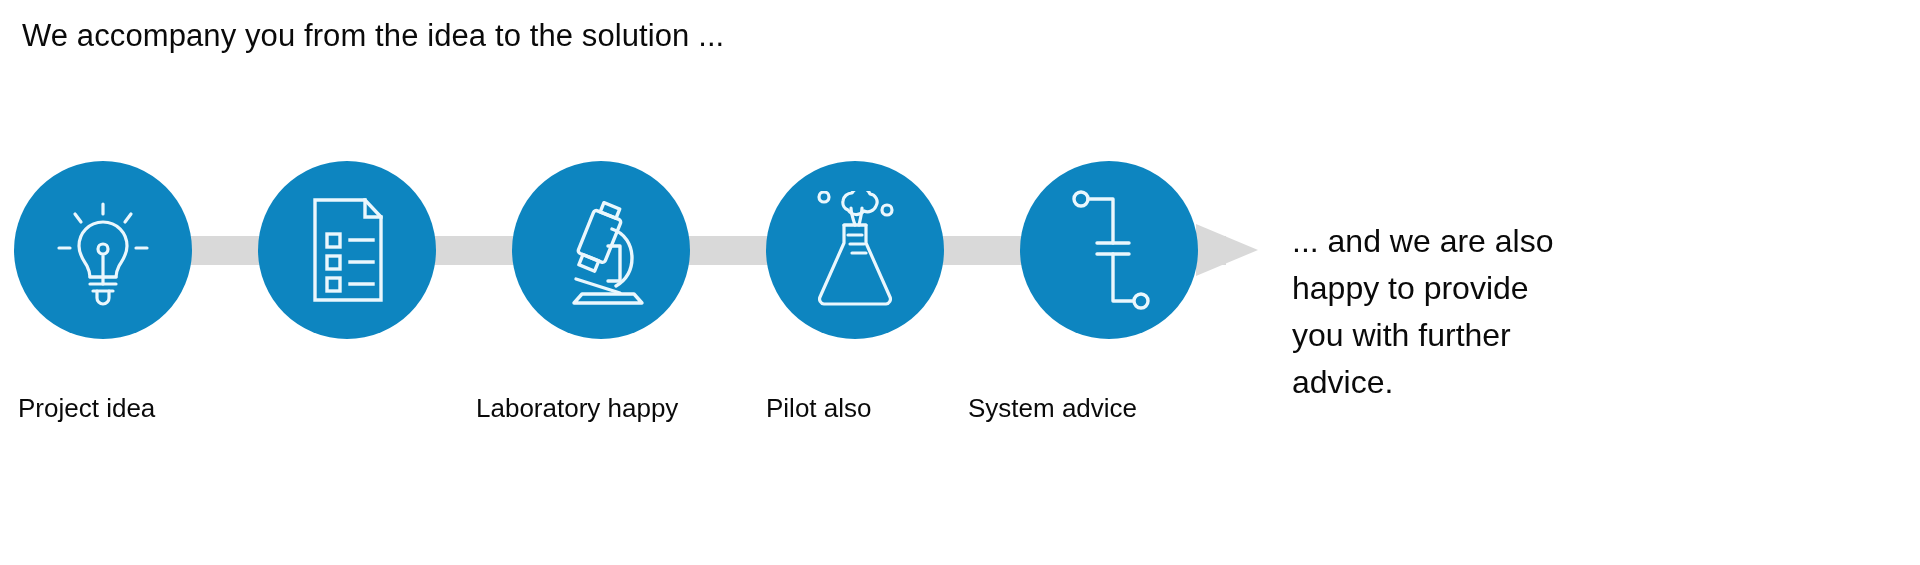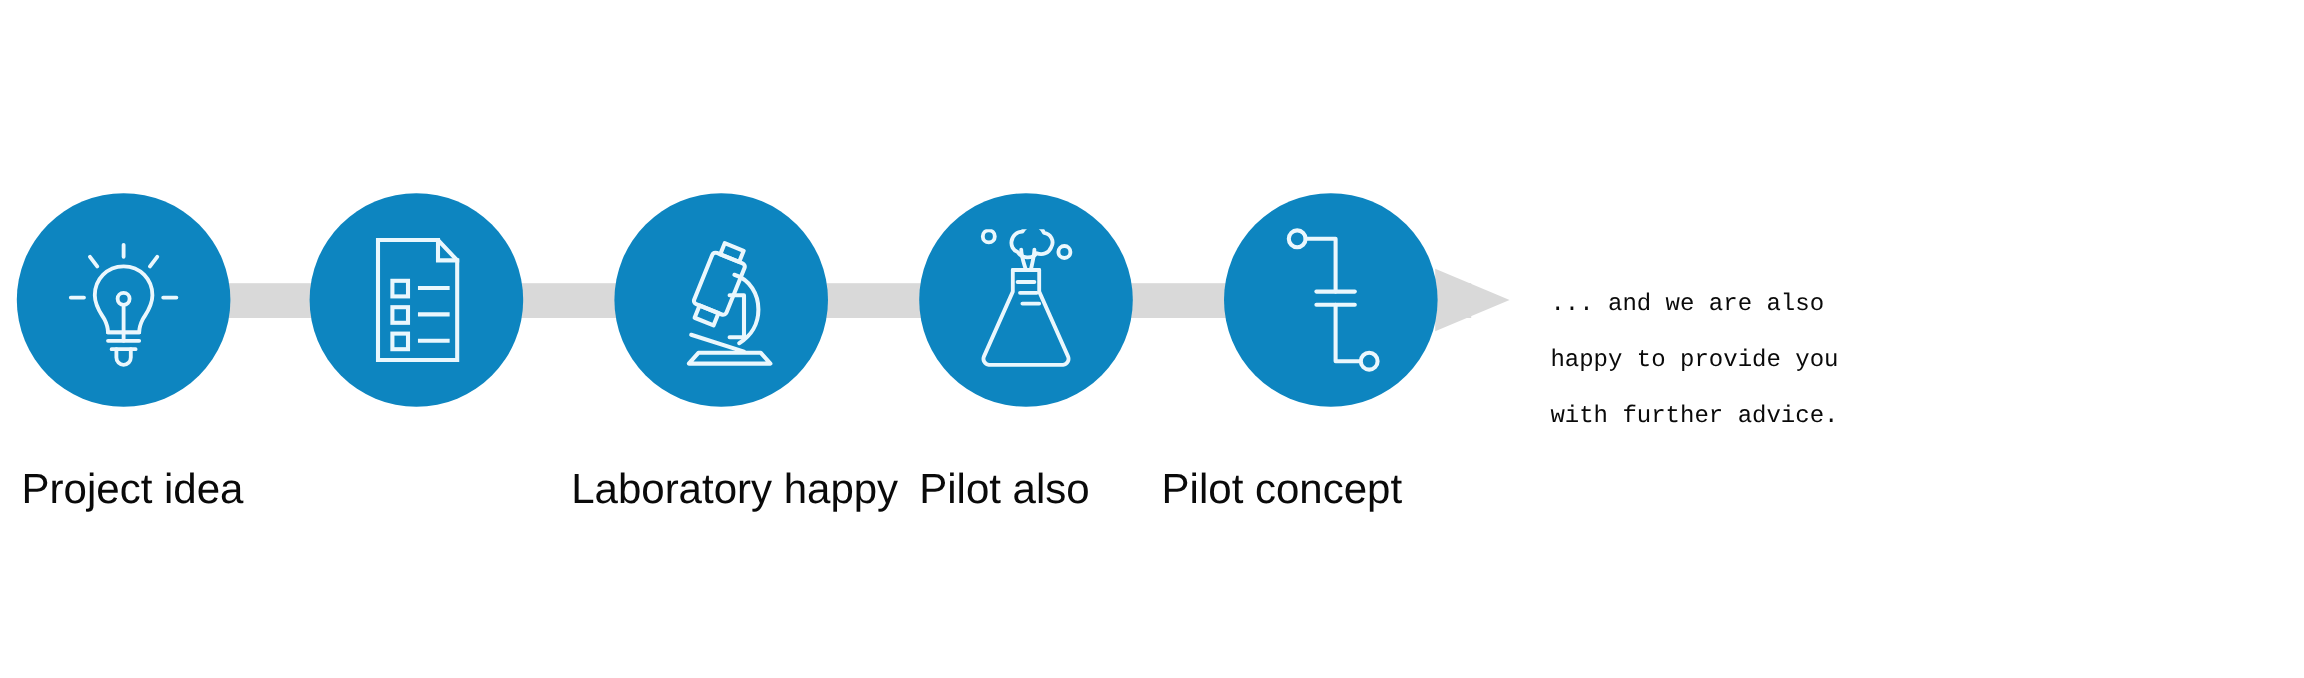--- a/index.html
+++ b/index.html
@@ -81,46 +81,46 @@
     align-items: center;
     justify-content: center;
   }
   .circle svg {
     display: block;
   }
 
   .step-label {
     position: absolute;
     top: 390px;
-    font-size: 35px;
+    font-size: 26px;
     line-height: 36px;
     color: #0a0a0a;
     font-stretch: condensed;
     white-space: nowrap;
     text-align: left;
   }
 
   
   .closing {
     position: absolute;
     left: 1292px;
-    top: 230px;
+    top: 218px;
     width: 270px;
-    font-size: 20px;
+    font-size: 32px;
     line-height: 47px;
     color: #0a0a0a;
     font-stretch: condensed;
-    font-family: Liberation Mono, monospace;
   }
 </style>
 </head>
 <body>
 
 <div id="canvas">
 
+  <div class="headline">We accompany you from the idea to the solution ...</div>
 
   <div class="track"></div>
   <div class="arrow-shaft"></div>
   <div class="arrow-head"></div>
 
   <div class="step" style="left:14px;">
     <div class="circle">
       <span>
         <svg width="116" height="116" viewBox="0 0 116 116" fill="none" stroke="#eaf7fd" stroke-width="3.2" stroke-linecap="round" stroke-linejoin="round">
           <path d="M58 30 C44 30 34 41 34 54 c0 9 5 15 8 20 c2 4 3 7 3 11 h26 c0-4 1-7 3-11 c3-5 8-11 8-20 C82 41 72 30 58 30 Z"></path>
@@ -193,17 +193,17 @@
           <circle cx="24" cy="12" r="7"></circle>
           <path d="M31 12 H56 V56"></path>
           <path d="M40 56 H72"></path>
           <path d="M40 67 H72"></path>
           <path d="M56 67 V114 H76"></path>
           <circle cx="84" cy="114" r="7"></circle>
         </svg>
       </span>
     </div>
   </div>
-  <div class="step-label" style="left:968px;">Pilot concept</div>
+  <div class="step-label" style="left:968px;">System advice</div>
 
   <div class="closing">... and we are also happy to provide you with further advice.</div>
 
 </div>
 
 </body></html>

